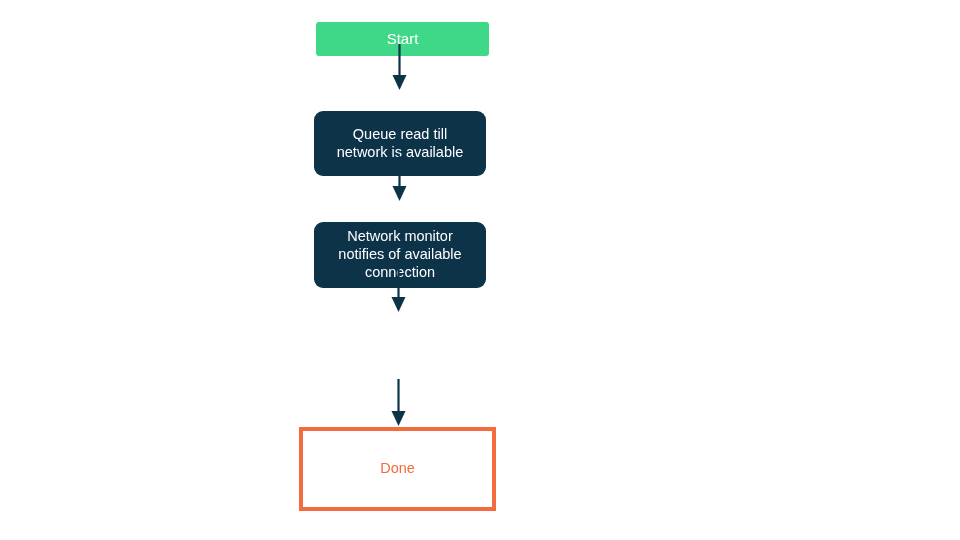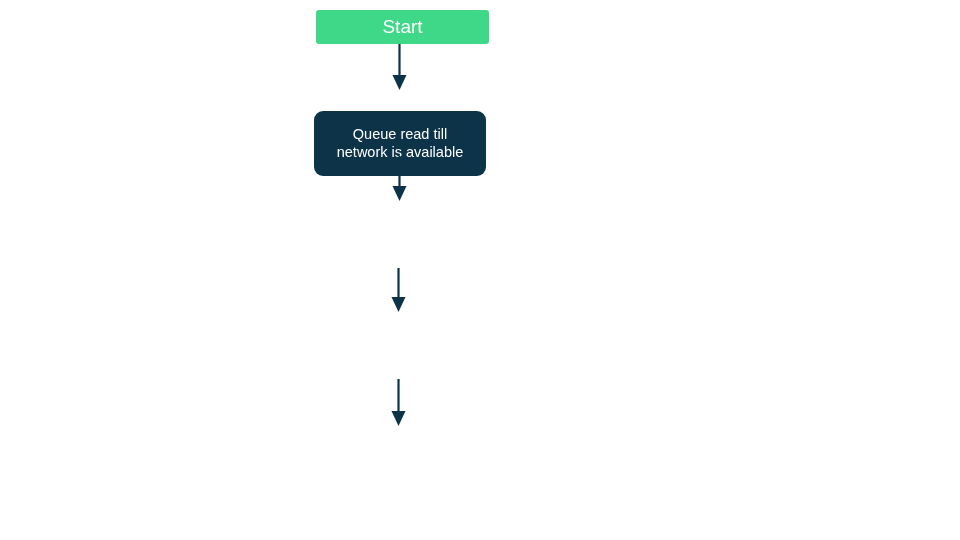--- a/index.html
+++ b/index.html
@@ -30,27 +30,27 @@
     align-items: center;
     justify-content: center;
     text-align: center;
     line-height: 1.22;
     white-space: pre-line;
   }
 
   
   .node-start {
     left: 316px;
-    top: 10px;
+    top: 22px;
     width: 173px;
     height: 34px;
     background: #3ed888;
     color: #ffffff;
     border-radius: 3px;
-    font-size: 19px;
+    font-size: 15px;
   }
 
   
   .node-process {
     background: #0d3349;
     color: #ffffff;
     border-radius: 9px;
     font-size: 14.5px;
     margin-top: 20px;
   }
@@ -116,26 +116,30 @@
   </svg>
 
   <div class="node node-process node-queue-read">Queue read till
 network is available</div>
 
   <svg class="connector" style="left:390px; top:156px; width:20px; height:46px;" viewBox="0 0 20 46">
     <line class="shaft" x1="9.5" y1="0" x2="9.5" y2="31"></line>
     <polygon class="head" points="2.5,30 16.5,30 9.5,45"></polygon>
   </svg>
 
+  <div class="node node-process node-network-monitor">Network monitor
+notifies of available
+connection</div>
 
   <svg class="connector" style="left:389px; top:268px; width:20px; height:45px;" viewBox="0 0 20 45">
     <line class="shaft" x1="9.5" y1="0" x2="9.5" y2="30"></line>
     <polygon class="head" points="2.5,29 16.5,29 9.5,44"></polygon>
   </svg>
 
 
   <svg class="connector" style="left:389px; top:379px; width:20px; height:48px;" viewBox="0 0 20 48">
     <line class="shaft" x1="9.5" y1="0" x2="9.5" y2="33"></line>
     <polygon class="head" points="2.5,32 16.5,32 9.5,47"></polygon>
   </svg>
 
+  <div class="node node-done">Done</div>
 
 </div>
 
 </body></html>

